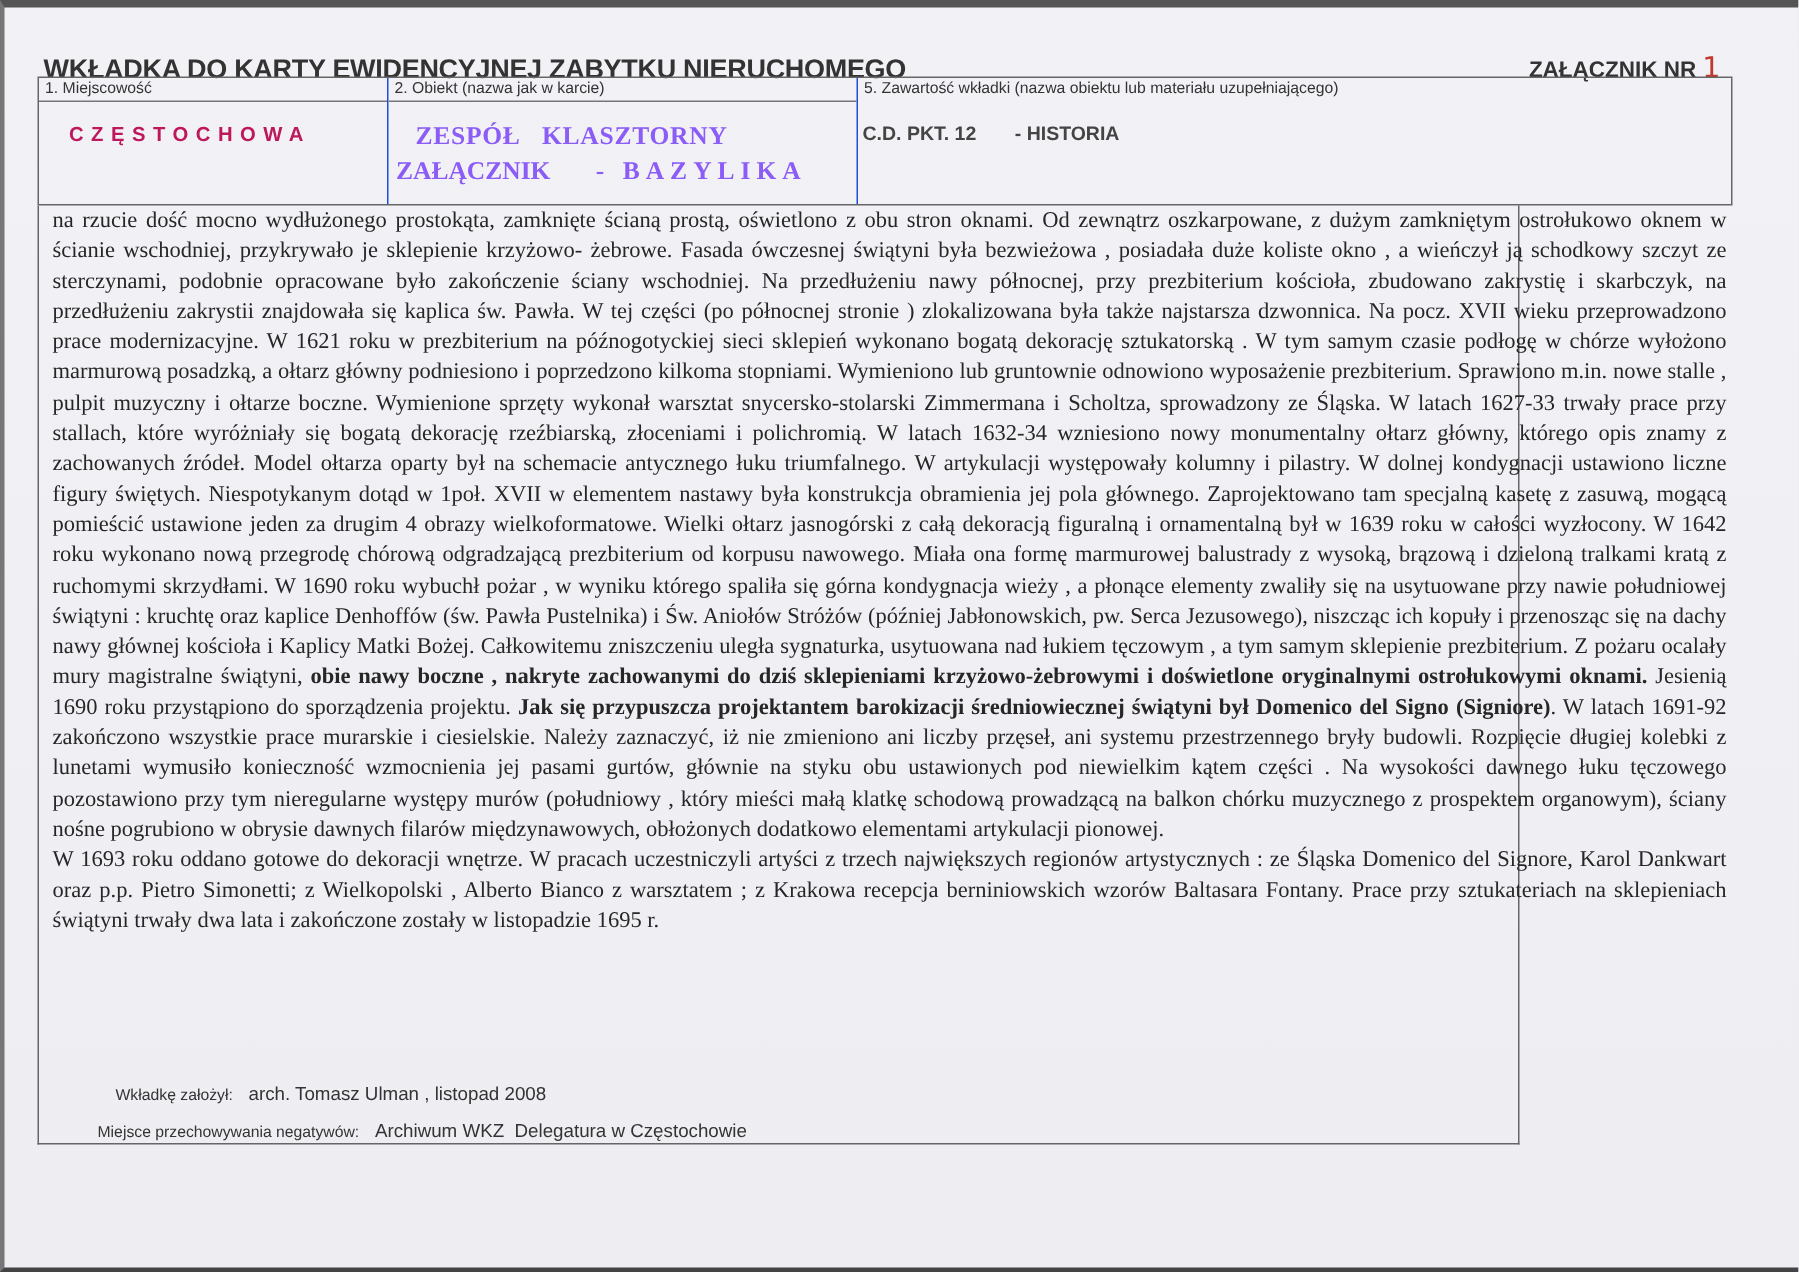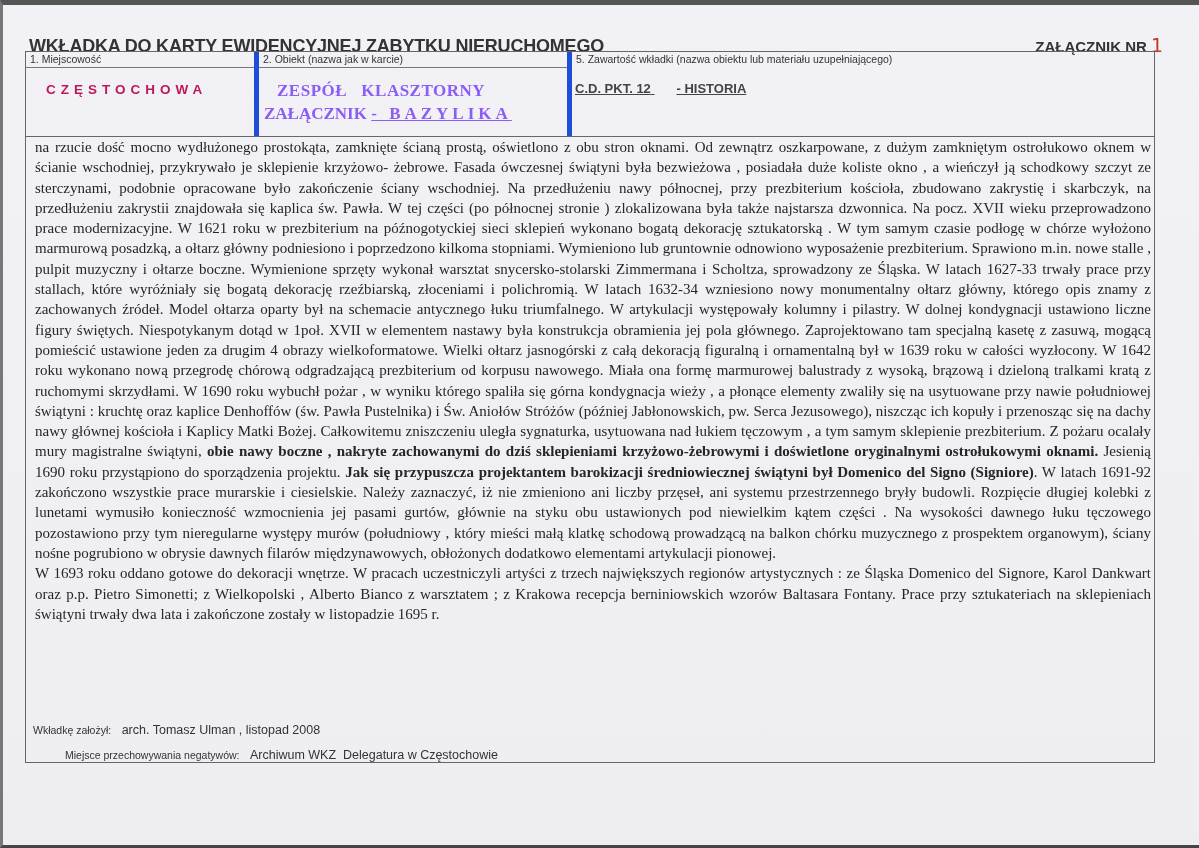--- a/index.html
+++ b/index.html
@@ -15,70 +15,70 @@
       box-sizing: border-box;
       border-top: 5px solid #555; border-left: 3px solid #777; border-bottom: 3px solid #444;
       background: linear-gradient(#f2f1f5, #eeedf2);
     }
     .doc-title {
       position: absolute; left: 29px; top: 36px;
       font-family: "Liberation Sans", sans-serif; font-weight: bold; font-size: 18px;
       color: #333; letter-spacing: -0.2px;
     }
     .attachment {
-      position: absolute; right: 36px; top: 34px;
+      position: absolute; right: 52px; top: 34px;
       font-family: "Liberation Sans", sans-serif; font-weight: bold; font-size: 15px;
       color: #333;
     }
     .attachment .nr-hand { color: #c0392b; font-weight: normal; font-size: 19px; margin-left: 4px; font-family: "DejaVu Sans", sans-serif; }
     .header-grid {
       position: absolute; left: 25px; top: 51px; width: 1130px; height: 86px;
       border: 1px solid #666; box-sizing: border-box;
       display: grid; grid-template-columns: 233px 313px 1fr;
     }
-    .hcell { border-right: 5px solid #1d4ed8; position: relative; }
+    .hcell { border-right: 1px solid #1d4ed8; position: relative; }
     .hcell:last-child { border-right: none; }
     .hcell .label {
       font-family: "Liberation Sans", sans-serif; font-size: 10.5px; color: #333;
       padding: 1px 4px; height: 13px; border-bottom: 1px solid #777; line-height: 13px;
     }
     .hcell.c3 .label { border-bottom: none; }
     .city {
       font-family: "Liberation Sans", sans-serif; font-weight: bold; font-size: 13.5px;
       letter-spacing: 5px; color: #be185d; position: absolute; left: 20px; top: 30px;
     }
     .obj {
       position: absolute; left: 5px; top: 27px;
       font-family: "Liberation Serif", serif; font-weight: bold; font-size: 17px; color: #8b5cf6;
       line-height: 23px;
     }
     .obj .l1 { padding-left: 13px; letter-spacing: 0.5px; }
     .obj .l2 span.b { letter-spacing: 4px; }
     .content-val {
       position: absolute; left: 3px; top: 29px;
-      font-family: "Liberation Sans", sans-serif; font-weight: bold; font-size: 13px; color: #444; text-decoration: underline;
+      font-family: "Liberation Sans", sans-serif; font-weight: bold; font-size: 13px; color: #444;
     }
     .content-val .sep { margin-left: 22px; }
     .body-box {
-      position: absolute; left: 25px; top: 137px; width: 1130px; height: 626px;
+      position: absolute; left: 25px; top: 137px; width: 988px; height: 626px;
       border: 1px solid #666; border-top: none; box-sizing: border-box;
     }
     .body-text {
       position: absolute; left: 9px; top: 0px; width: 1116px;
       font-size: 15px; line-height: 20.3px; text-align: justify; color: #262626;
     }
     .body-text p { margin: 0; }
     .body-text b { font-weight: bold; }
     .footer-line {
       position: absolute; left: 7px;
       font-family: "Liberation Sans", sans-serif; color: #333;
     }
     .footer-line .flabel { font-size: 10.5px; }
     .footer-line .fval { font-size: 12.5px; margin-left: 6px; }
-    .footer1 { top: 720px; }
+    .footer1 { top: 720px; margin-left: 44px; }
     .footer2 { top: 748px; padding-left: 32px; }
   </style>
 </head>
 <body>
 
 <div class="page-frame"></div>
 
 <div class="doc-title">WKŁADKA DO KARTY EWIDENCYJNEJ ZABYTKU NIERUCHOMEGO</div>
 <div class="attachment">
   <span>ZAŁĄCZNIK NR</span><span class="nr-hand">1</span>
@@ -88,21 +88,21 @@
   <div class="hcell c1">
     <div class="label">1. Miejscowość</div>
     <div class="city">CZĘSTOCHOWA</div>
   </div>
   <div class="hcell c2">
     <div class="label">2. Obiekt (nazwa jak w karcie)</div>
     <div class="obj">
       <div class="l1" style="white-space:pre;">ZESPÓŁ   KLASZTORNY</div>
       <div class="l2">
         <span>ZAŁĄCZNIK</span>
-        <span class="b" style="text-decoration:underline;">- BAZYLIKA</span>
+        <span class="b" style="margin-left:26px;">- BAZYLIKA</span>
       </div>
     </div>
   </div>
   <div class="hcell c3">
     <div class="label">5. Zawartość wkładki (nazwa obiektu lub materiału uzupełniającego)</div>
     <div class="content-val">
       <span>C.D. PKT. 12</span>
       <span class="sep">- HISTORIA</span>
     </div>
   </div>

